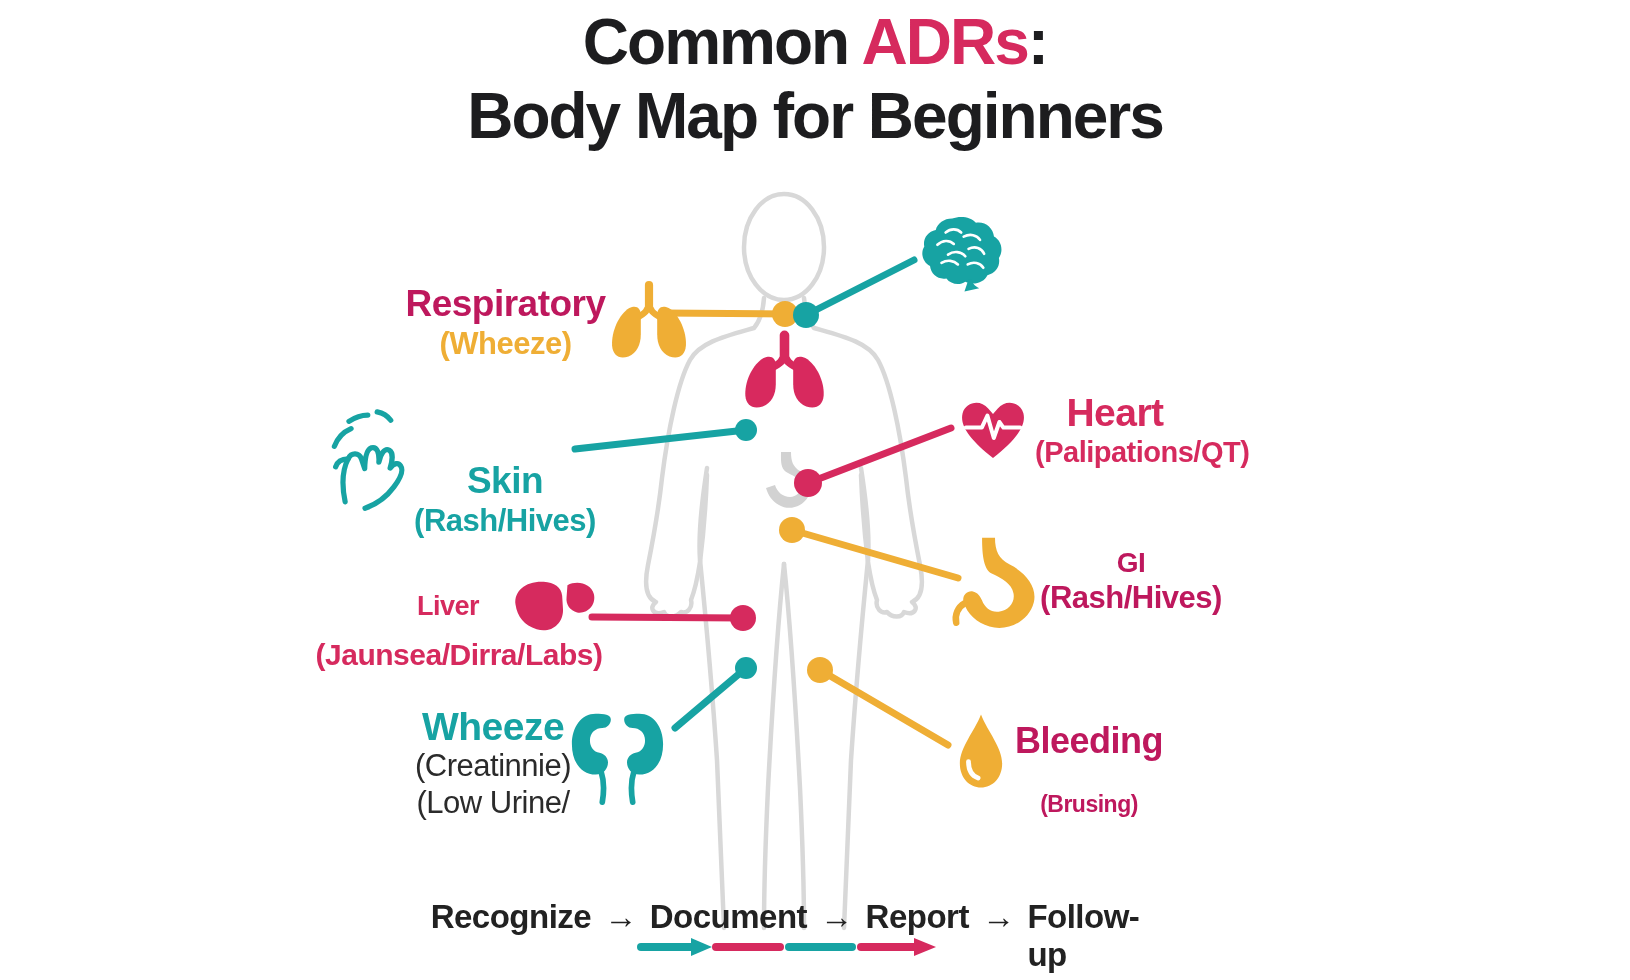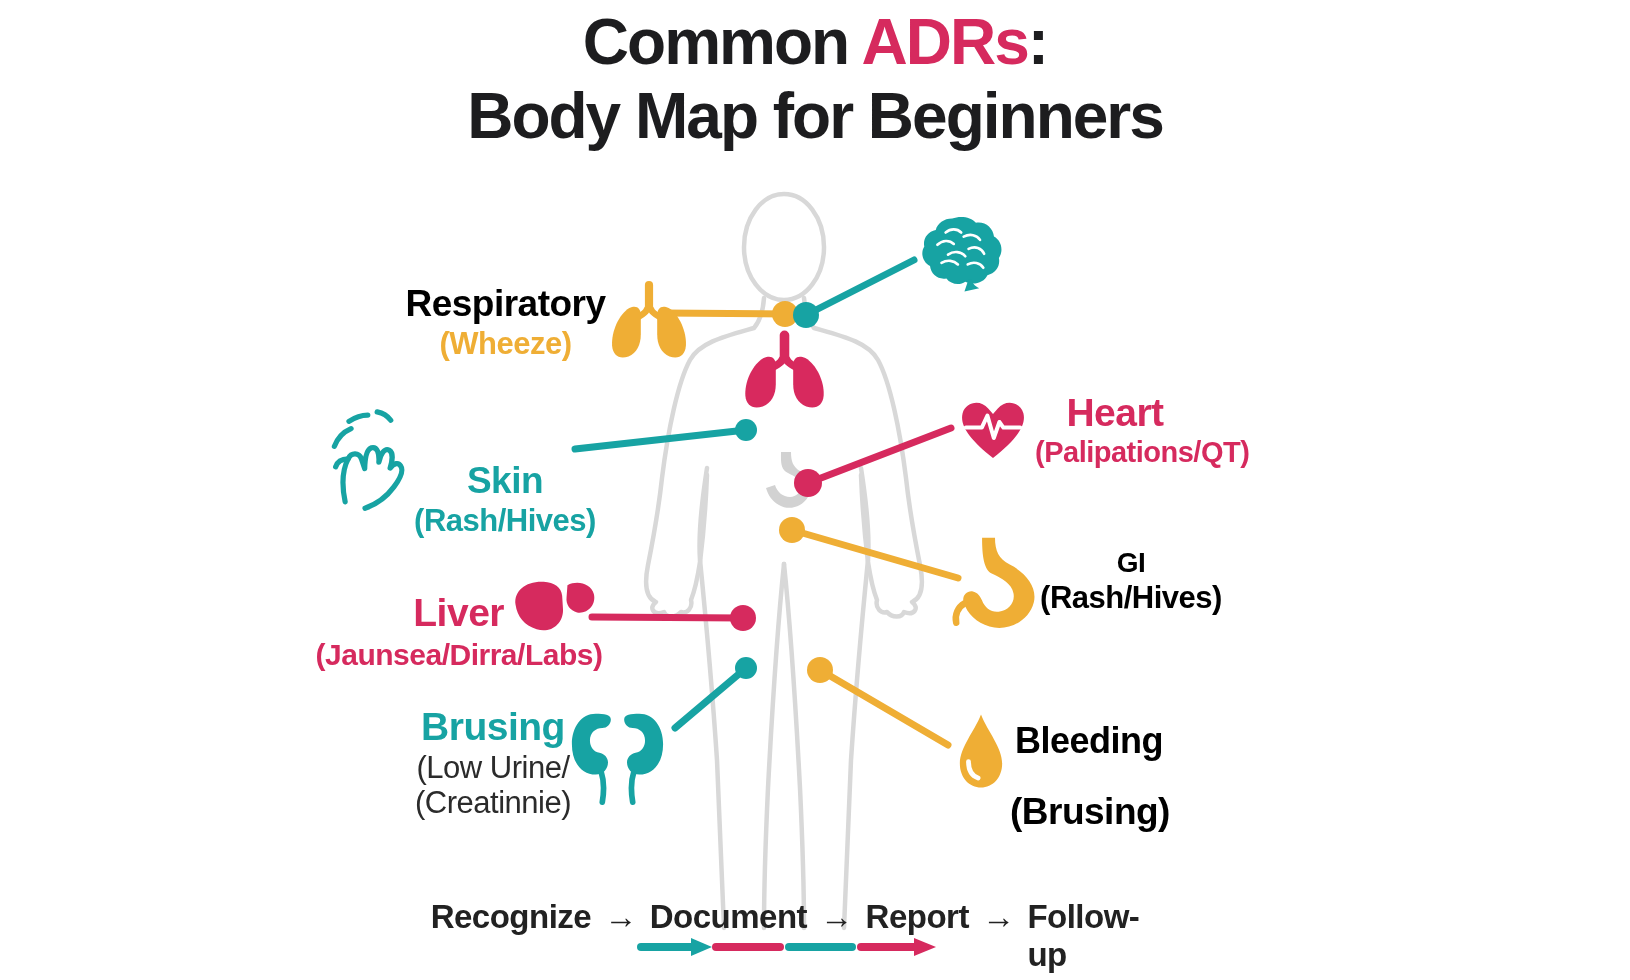--- a/index.html
+++ b/index.html
@@ -15,21 +15,21 @@
   .title-line{white-space:pre-wrap;}
   .hl{color:#d62a5e;}
   
   .callout{position:absolute;line-height:1.08;text-align:center;}
   .lbl{font-size:37px;font-weight:800;letter-spacing:-0.5px;}
   .sub{font-size:31px;font-weight:800;letter-spacing:-0.5px;margin-top:3px;}
   .sub-plain{font-size:31px;font-weight:500;color:#2b2b2b;letter-spacing:-0.5px;margin-top:3px;line-height:1.1;}
   .teal{color:#17a3a3;}
   .pink{color:#d62a5e;}
   .yellow{color:#efae35;}
-  .ink{color:#000000;}
+  .ink{color:#be185d;}
   
   .flow{left:455px;top:898px;width:660px;display:flex;justify-content:center;gap:13px;
         font-size:33px;font-weight:800;color:#222;letter-spacing:-0.5px;}
   .flow .arrow{font-weight:700;}
 </style>
 </head>
 <body>
 
 <div class="canvas">
 
@@ -179,40 +179,40 @@
     <div class="lbl teal">Skin</div>
     <div class="sub teal">(Rash/Hives)</div>
   </div>
 
   <div class="callout" style="left:1035px;top:392px;width:160px;">
     <div class="lbl pink" style="font-size:39px;">Heart</div>
     <div class="sub pink" style="font-size:29px;">(Palipations/QT)</div>
   </div>
 
   <div class="callout" style="left:392px;top:592px;width:112px;">
-    <div class="lbl pink" style="font-size:39px;text-align:right;">Liver</div>
+    <div class="lbl pink" style="font-size:27px;">Liver</div>
   </div>
   <div class="callout" style="left:298px;top:636px;width:322px;">
     <div class="sub pink" style="font-size:30px;">(Jaunsea/Dirra/Labs)</div>
   </div>
 
   <div class="callout" style="left:1040px;top:548px;width:182px;">
     <div class="lbl ink" style="font-size:28px;">GI</div>
     <div class="sub ink">(Rash/Hives)</div>
   </div>
 
   <div class="callout" style="left:388px;top:706px;width:210px;">
-    <div class="lbl teal" style="font-size:39px;">Brusing</div>
+    <div class="lbl teal" style="font-size:39px;">Wheeze</div>
+    <div class="sub-plain" style="margin-top:1px;">(Creatinnie)</div>
     <div class="sub-plain">(Low Urine/</div>
-    <div class="sub-plain" style="margin-top:1px;">(Creatinnie)</div>
   </div>
 
   <div class="callout" style="left:1010px;top:722px;width:158px;text-align:center;">
     <div class="lbl ink" style="font-size:36px;">Bleeding</div>
-    <div class="sub ink" style="font-size:37px;margin-top:31px;">(Brusing)</div>
+    <div class="sub ink" style="font-size:23px;margin-top:31px;">(Brusing)</div>
   </div>
 
   <div class="abs flow">
     <span>Recognize</span>
     <span class="arrow">→</span>
     <span>Document</span>
     <span class="arrow">→</span>
     <span>Report</span>
     <span class="arrow">→</span>
     <span>Follow-up</span>

